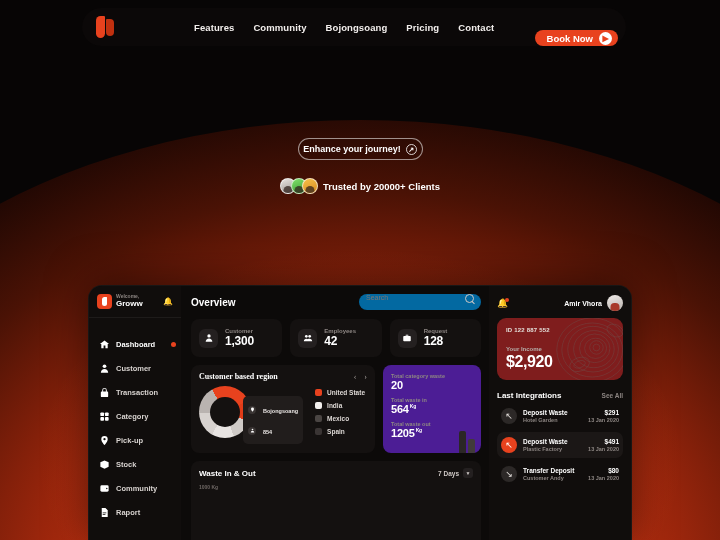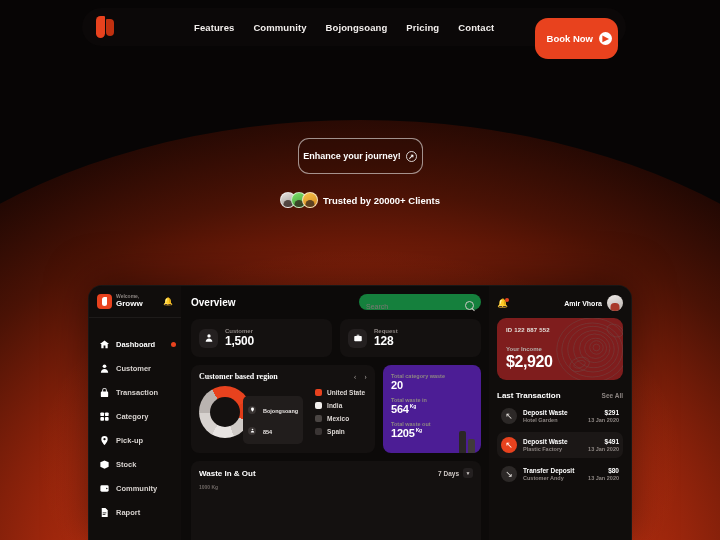--- a/index.html
+++ b/index.html
@@ -32,34 +32,34 @@
   }
   .logo { margin-left:14px; width:20px; height:22px; position:relative; }
   .logo .leaf-l, .logo .leaf-r { position:absolute; background:#e8421e; }
   .logo .leaf-l { left:0; top:0; width:9px; height:22px; border-radius:9px 2px 9px 9px; }
   .logo .leaf-r { left:10px; top:3px; width:8px; height:17px; border-radius:2px 8px 8px 8px; background:#c0300f; }
 
   .navlinks { display:flex; gap:19px; margin-left:78px; }
   .navlinks a { color:#f2eeec; font-size:9.5px; font-weight:600; text-decoration:none; letter-spacing:.1px; }
 
   .booknow {
-    margin-left:auto; margin-right:8px; height:41px; padding:0 6px 0 12px;
+    margin-left:auto; margin-right:8px; height:16px; padding:0 6px 0 12px;
     background:#e8421e; border-radius:13px; border:none; cursor:pointer;
     display:flex; align-items:center; gap:6px;
     color:#fff; font-size:9.5px; font-weight:700; font-family:inherit;margin-top:22px;
   }
   .booknow .circ {
     width:13px; height:13px; border-radius:50%; background:#fff; color:#e8421e;
     display:flex; align-items:center; justify-content:center; font-size:8px; font-weight:700;
   }
 
   
   .hero { position:absolute; left:0; top:0; width:720px; z-index:10; text-align:center; }
   .pill {
-    margin:138px auto 0; width:125px; height:36px; border-radius:11px;
+    margin:138px auto 0; width:125px; height:22px; border-radius:11px;
     border:1px solid rgba(255,255,255,.55); background:rgba(40,10,5,.25);
     display:flex; align-items:center; justify-content:center; gap:5px;
     font-size:9px; font-weight:600; color:#fff;
   }
   .pill .arrowc {
     width:11px; height:11px; border-radius:50%; border:1px solid rgba(255,255,255,.8);
     display:flex; align-items:center; justify-content:center; font-size:7px; line-height:1;
   }
   .headline { margin-top:17px; font-size:28px; font-weight:800; line-height:1.18; letter-spacing:-.6px; color:#fff;
     text-shadow:0 2px 14px rgba(0,0,0,.35); }
@@ -109,22 +109,22 @@
   .sb-item.active .lbl { color:#fff; font-weight:700; }
   .sb-dot { position:absolute; right:5px; width:5px; height:5px; border-radius:50%; background:#e8421e; }
 
   svg.si { width:11px; height:11px; fill:#ffffff; }
 
   
   .main { flex:1; padding:8px 8px 0 10px; display:flex; flex-direction:column; min-width:0; }
   .main-head { display:flex; align-items:center; margin-bottom:9px; }
   .ov-title { font-size:10px; font-weight:700; color:#fff; }
   .search {
-    margin-left:auto; width:122px; height:16px; border-radius:9px; background:#15803d;
-    display:flex; align-items:flex-end; padding:0 7px;gap:8px;
+    margin-left:auto; width:122px; height:16px; border-radius:9px; background:#0369a1;
+    display:flex; align-items:flex-start; padding:0 7px;gap:8px;
   }
   .search input {
     flex:1; background:transparent; border:none; outline:none; color:#cfc9c6;
     font-size:7px; font-family:inherit;
   }
   .search input::placeholder { color:#7d7673; }
   .search .mag { width:9px; height:9px; border-radius:50%; border:1.2px solid #cfc9c6; position:relative; flex:0 0 9px; }
   .search .mag::after { content:""; position:absolute; right:-2px; bottom:-1px; width:4px; height:1.2px; background:#cfc9c6; transform:rotate(45deg); }
 
   .stats { display:flex; gap:8px; }
@@ -341,21 +341,34 @@
       <div class="stats">
         <div class="stat">
           <span class="sico">
               <svg viewBox="0 0 24 24">
                 <circle cx="12" cy="7" r="4"></circle>
                 <path d="M4 21c0-4.4 3.6-8 8-8s8 3.6 8 8z"></path>
               </svg>
             </span>
           <div class="stx">
             <div class="lab">Customer</div>
-            <div class="val">1,500</div>
+            <div class="val">1,300</div>
+          </div>
+        </div>
+        <div class="stat">
+          <span class="sico">
+              <svg viewBox="0 0 24 24">
+                <circle cx="8" cy="8" r="3.2"></circle>
+                <circle cx="16" cy="8" r="3.2"></circle>
+                <path d="M2 20c0-3.4 2.7-6 6-6s6 2.6 6 6zm10.5 0c0-2.1-.8-4-2.1-5.3A5.9 5.9 0 0116 14c3.3 0 6 2.6 6 6z"></path>
+              </svg>
+            </span>
+          <div class="stx">
+            <div class="lab">Employees</div>
+            <div class="val">42</div>
           </div>
         </div>
         <div class="stat">
           <span class="sico">
               <svg viewBox="0 0 24 24">
                 <path d="M9 4h6v3h4a2 2 0 012 2v9a2 2 0 01-2 2H5a2 2 0 01-2-2V9a2 2 0 012-2h4zm2 1.6v1.4h2V5.6z"></path>
               </svg>
             </span>
           <div class="stx">
             <div class="lab">Request</div>
@@ -463,21 +476,21 @@
             <ellipse cx="40" cy="62" rx="7" ry="4" transform="rotate(-20 40 62)"></ellipse>
             <ellipse cx="82" cy="22" rx="10" ry="7" transform="rotate(25 82 22)"></ellipse>
           </g>
         </svg>
         <div class="inc-id">ID 122 887 552</div>
         <div class="inc-lab">Your Income</div>
         <div class="inc-val">$2,920</div>
       </div>
 
       <div class="lt-head">
-        <div class="lt-title">Last Transaction</div>
+        <div class="lt-title">Last Integrations</div>
         <div class="lt-see">See All</div>
       </div>
 
       <div class="tx">
         <span class="tic">↖</span>
         <div class="tmid">
           <div class="tname">Deposit Waste</div>
           <div class="tsub">Hotel Garden</div>
         </div>
         <div class="trt">

